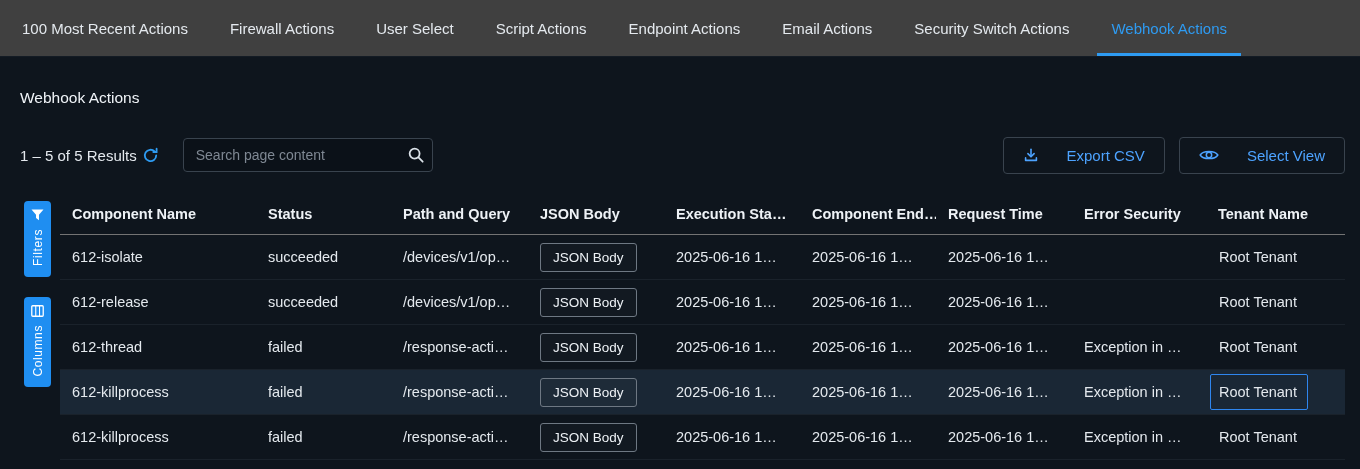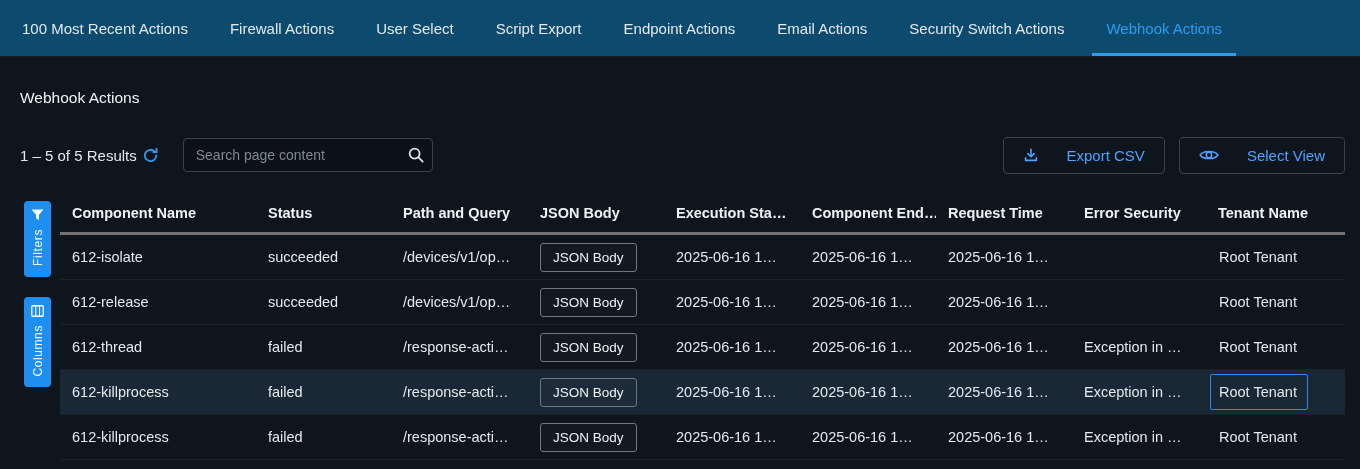--- a/index.html
+++ b/index.html
@@ -7,21 +7,21 @@
   body {
     background:#0e151d;
     color:#e4e9ee;
     font-family:"Liberation Sans", sans-serif;
     overflow:hidden;
   }
 
   
   .topnav {
     height:57px;
-    background:#0c4a6e;
+    background:#404040;
     display:flex;
     align-items:stretch;
     gap:42px;
     padding:0 22px;
     border-bottom:1px solid #131b24;
   }
   .tab {
     position:relative;
     display:flex;
     align-items:center;
@@ -101,21 +101,21 @@
     display:grid;
     grid-template-columns:196px 135px 137px 136px 136px 136px 136px 134px 1fr;
     align-items:center;
   }
   .cell {
     padding-left:12px;
     overflow:hidden;
     white-space:nowrap;
     font-size:14.5px;
   }
-  .thead { height:42px; border-bottom:3px solid #737373; }
+  .thead { height:42px; border-bottom:1px solid #737373; }
   .thead .cell { font-weight:bold; color:#eef2f6; background:none; border:none; text-align:left; font-family:inherit; cursor:pointer; }
   .row { height:45px; border-bottom:1px solid #1a222b; cursor:pointer; }
   .row.selected { background:#1a2735; }
 
   .json-chip {
     display:inline-block;
     border:1px solid #6e7883;
     border-radius:3px;
     padding:6px 12px;
     background:rgba(255,255,255,0.02);
@@ -136,21 +136,21 @@
   }
   .row.selected .tenant-box { border-color:#2f86ef; }
 </style>
 </head>
 <body>
 
 <nav class="topnav" id="tab-bar">
     <button class="tab">100 Most Recent Actions</button>
     <button class="tab">Firewall Actions</button>
     <button class="tab">User Select</button>
-    <button class="tab">Script Export</button>
+    <button class="tab">Script Actions</button>
     <button class="tab">Endpoint Actions</button>
     <button class="tab">Email Actions</button>
     <button class="tab">Security Switch Actions</button>
     <button class="tab active">Webhook Actions</button>
   </nav>
 
 <div class="page-title">Webhook Actions</div>
 
 <div class="toolbar">
   <div class="results">

